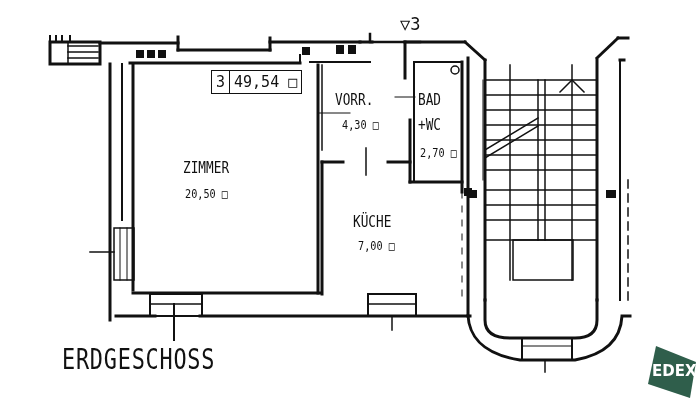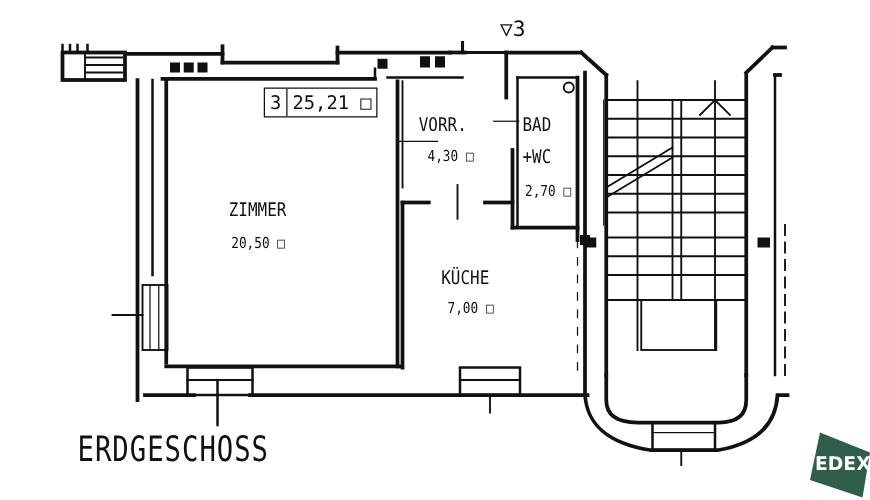--- a/index.html
+++ b/index.html
@@ -137,21 +137,21 @@
     <line class="w" x1="628" y1="180" x2="628" y2="300" stroke-width="1.5" stroke-dasharray="8,6"></line>
   </g>
 </svg>
 
 <div class="level">
   <span>▽</span><span>3</span>
 </div>
 
 <div class="unit-box">
   <span class="num">3</span>
-  <span class="ar">25,21 □</span>
+  <span class="ar">49,54 □</span>
 </div>
 
 <div class="lbl room" style="left:183px;top:161px;">ZIMMER</div>
 <div class="lbl area" style="left:185px;top:188px;">20,50 □</div>
 
 <div class="lbl room" style="left:335px;top:93px;">VORR.</div>
 <div class="lbl area" style="left:342px;top:119px;">4,30 □</div>
 
 <div class="lbl room" style="left:418px;top:93px;">BAD</div>
 <div class="lbl room" style="left:418px;top:118px;">+WC</div>

